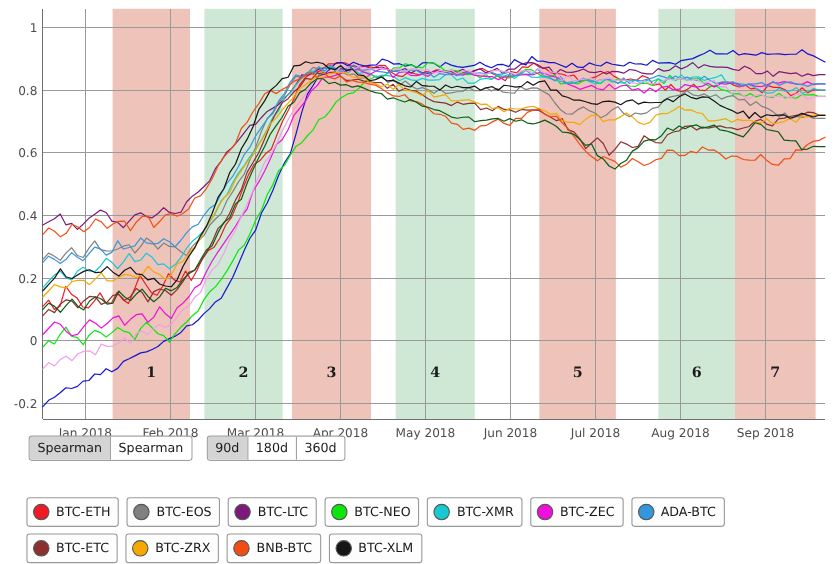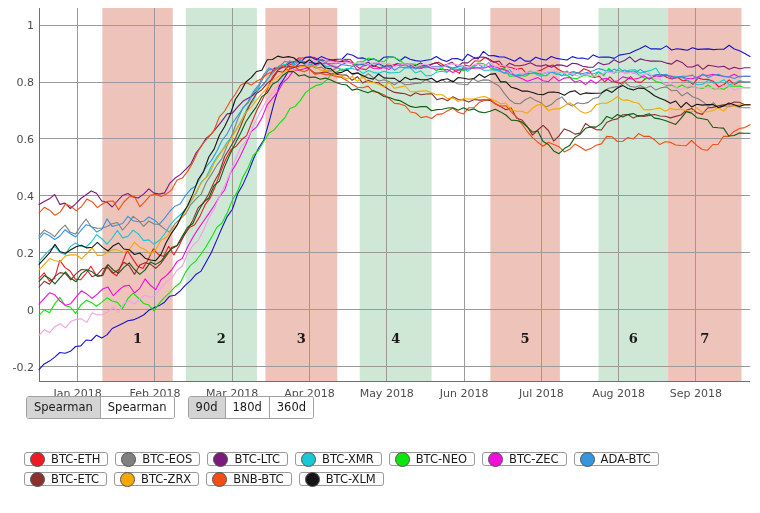--- a/index.html
+++ b/index.html
@@ -43,21 +43,21 @@
   .legend{
     position:absolute;left:24px;top:452px;
     width:716px;
     display:flex;flex-wrap:wrap;gap:6px 7px;
   }
   .legend-item{
     display:flex;align-items:center;gap:6px;
     border:1px solid #9a9a9a;border-radius:3px;
     background:#fdfdfd;
     padding:2px 7px 2px 5px;
-    height:14px;box-sizing:border-box;
+    height:27px;box-sizing:border-box;
     cursor:pointer;
   }
   .legend-dot{
     width:13px;height:13px;border-radius:50%;
     border:1px solid #555;
     flex:0 0 auto;
     display:block;
   }
   .legend-label{
     font-size:11.5px;color:#1a1a1a;line-height:13px;white-space:nowrap;
@@ -156,28 +156,28 @@
       </div>
       <div class="legend-item">
         <span class="legend-dot" style="background: rgb(128, 128, 128);"></span>
         <span class="legend-label">BTC-EOS</span>
       </div>
       <div class="legend-item">
         <span class="legend-dot" style="background: rgb(123, 26, 123);"></span>
         <span class="legend-label">BTC-LTC</span>
       </div>
       <div class="legend-item">
+        <span class="legend-dot" style="background: rgb(12, 230, 12);"></span>
+        <span class="legend-label">BTC-NEO</span>
+      </div>
+      <div class="legend-item">
         <span class="legend-dot" style="background: rgb(24, 200, 210);"></span>
         <span class="legend-label">BTC-XMR</span>
       </div>
       <div class="legend-item">
-        <span class="legend-dot" style="background: rgb(12, 230, 12);"></span>
-        <span class="legend-label">BTC-NEO</span>
-      </div>
-      <div class="legend-item">
         <span class="legend-dot" style="background: rgb(240, 16, 220);"></span>
         <span class="legend-label">BTC-ZEC</span>
       </div>
       <div class="legend-item">
         <span class="legend-dot" style="background: rgb(53, 150, 224);"></span>
         <span class="legend-label">ADA-BTC</span>
       </div>
       <div class="legend-item">
         <span class="legend-dot" style="background: rgb(140, 47, 47);"></span>
         <span class="legend-label">BTC-ETC</span>

